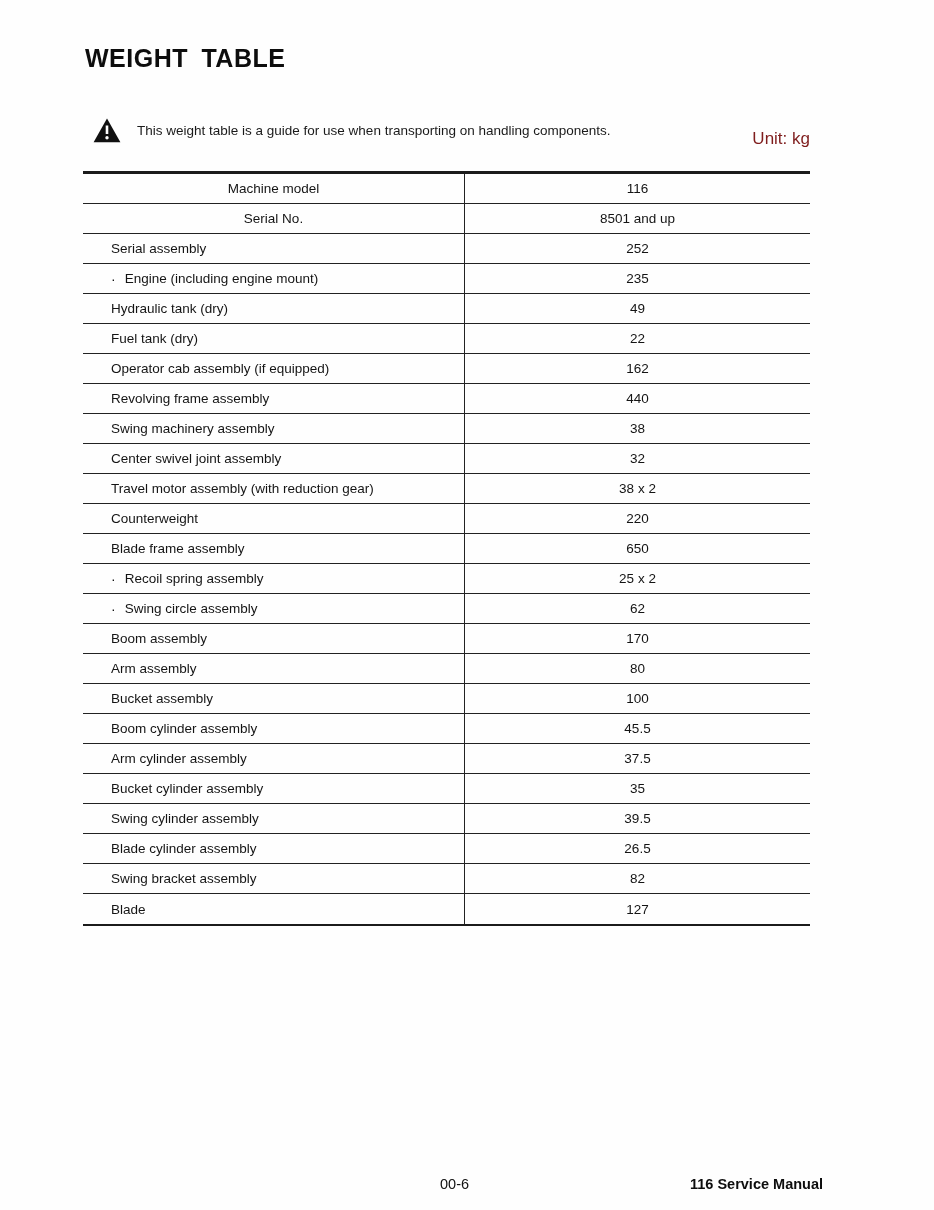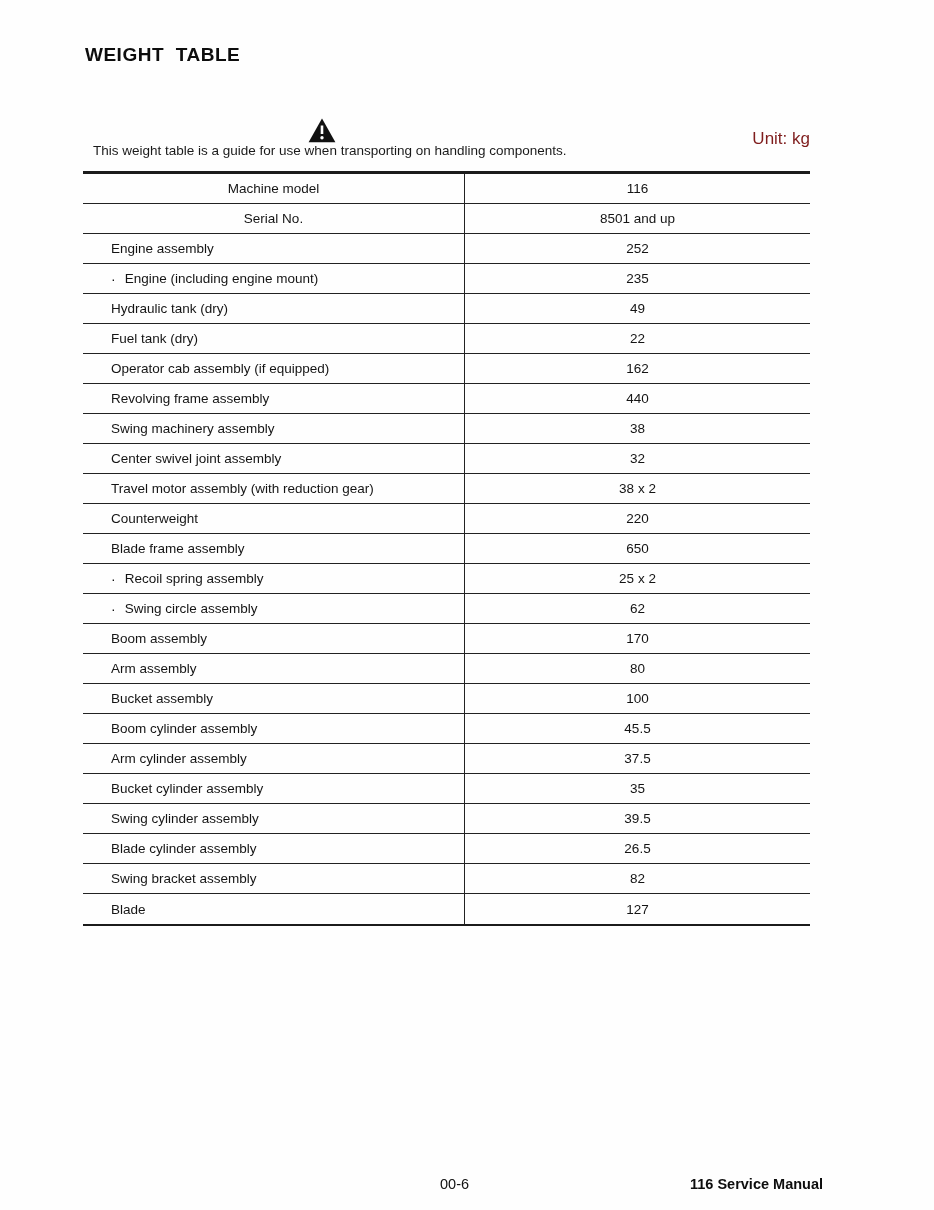--- a/index.html
+++ b/index.html
@@ -13,33 +13,32 @@
     height: 1210px;
     background: #fefefe;
     font-family: "Liberation Sans", sans-serif;
     color: #141414;
     overflow: hidden;
   }
   .page-title {
     position: absolute;
     left: 85px;
     top: 44px;
-    font-size: 19px;
+    font-size: 25px;
     font-weight: 700;
     letter-spacing: 0.5px;
     word-spacing: 6px;
     color: #0d0d0d;
   }
   .notice-row {
     position: absolute;
     left: 93px;
     top: 118px;
     display: flex;
     align-items: center;
-    flex-direction: column;
   }
   .warning-icon {
     width: 28px;
     height: 25px;
     margin-right: 16px;
     flex: 0 0 auto;
   }
   .notice-text {
     font-size: 13.5px;
     color: #1a1a1a;
@@ -152,21 +151,21 @@
         <div class="cell label-cell center">
           <div class="line1">
             <span>Serial No.</span>
           </div>
         </div>
         <div class="cell value-cell">8501 and up</div>
       </div>
       <div class="trow">
         <div class="cell label-cell">
           <div class="line1">
-            <span>Engine assembly</span>
+            <span>Serial assembly</span>
           </div>
         </div>
         <div class="cell value-cell">252</div>
       </div>
       <div class="trow">
         <div class="cell label-cell">
           <div class="line1">
             <span class="bullet">·</span>
             <span>Engine (including engine mount)</span>
           </div>

